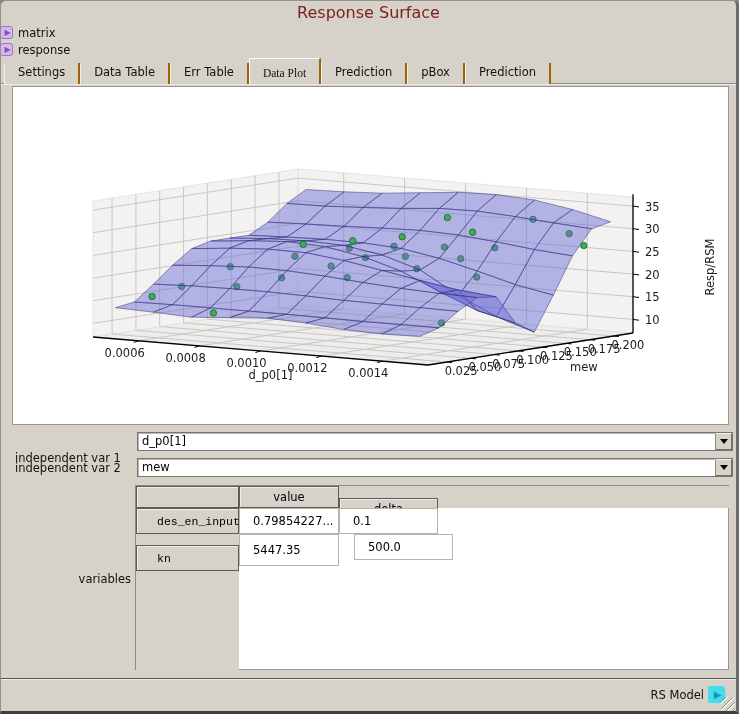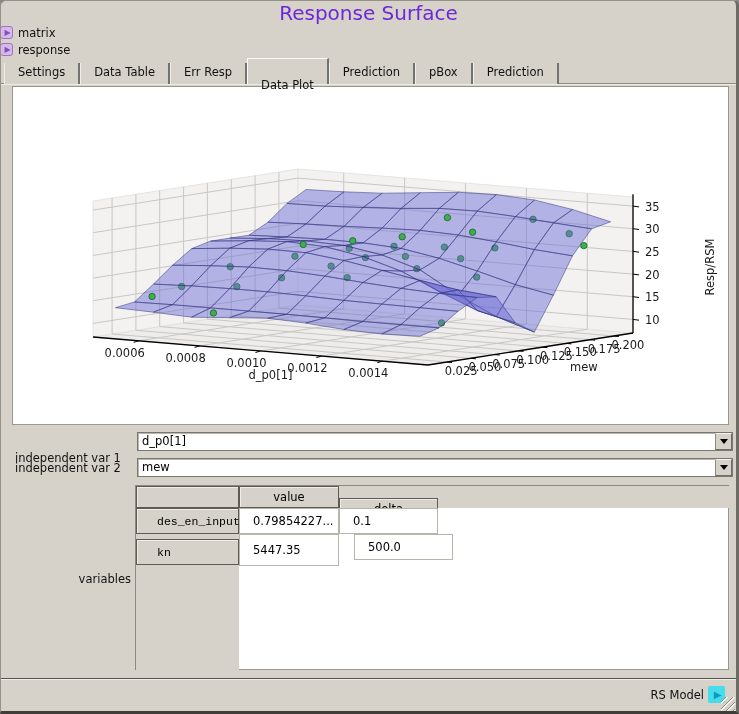--- a/index.html
+++ b/index.html
@@ -4,34 +4,34 @@
 <style>
   html,body{margin:0;padding:0;background:#888;}
   *{box-sizing:border-box;font-family:"DejaVu Sans","Liberation Sans",sans-serif;}
   .window{
     position:relative;width:739px;height:714px;background:#d6d2c9;overflow:hidden;
     border-top:1px solid #96928a;border-left:1px solid #96928a;
     border-right:3px solid #6e6b64;border-bottom:3px solid #403e39;
     border-radius:6px 6px 0 0;
   }
   .titlebar{position:absolute;left:0;top:0;width:100%;height:24px;text-align:center;}
-  .title{font-size:20px;color:#6d28d9;line-height:24px;}
+  .title{font-size:16px;color:#7f1d1d;line-height:24px;}
   .port-row{position:absolute;left:2px;height:15px;display:flex;align-items:center;}
   .port-row.r1{top:24px;} .port-row.r2{top:41px;}
   .port-icon{width:13px;height:13px;background:#d9b6ee;border:1px solid #9c74c2;border-radius:3px;
     display:flex;align-items:center;justify-content:center;margin-left:-3px;}
   .port-icon span{color:#8152bc;font-size:8px;line-height:8px;transform:translateX(1px);}
   .port-label{font-size:11.5px;color:#111;margin-left:5px;}
   .tabbar{position:absolute;left:3px;top:57px;height:26px;display:flex;align-items:flex-end;}
   .tabline{position:absolute;left:0;top:82px;width:100%;height:1px;background:#8e8a82;}
   .tabline2{position:absolute;left:0;top:83px;width:100%;height:1px;background:#edece7;}
   .tab{height:21px;padding:2px 13px 0 13px;font-size:11.5px;color:#111;background:#d6d2c9;
-    border-left:1px solid #efeee9;border-right:2px solid #737373;white-space:nowrap;cursor:default;}
-  .tab.active{height:26px;padding-top:19px;border-top:1px solid #fbfaf7;border-left:1px solid #fbfaf7;
-    position:relative;z-index:3;}
+    border-left:1px solid #efeee9;border-right:2px solid #a16207;white-space:nowrap;cursor:default;}
+  .tab.active{height:26px;padding-top:8px;border-top:1px solid #fbfaf7;border-left:1px solid #fbfaf7;
+    position:relative;z-index:3;font-family:Liberation Serif, serif;}
   .plotbox{position:absolute;left:11px;top:85px;width:717px;height:339px;background:#fff;
     border:1px solid #9b978f;}
   .ctl-label{position:absolute;left:14px;font-size:11.5px;color:#111;}
   .combo{position:absolute;left:136px;width:596px;height:19px;background:#fff;
     border:1px solid #7b776f;box-shadow:inset 1px 1px 0 #b9b6ae;display:flex;align-items:center;}
   .combo-text{flex:1;font-size:11.5px;color:#000;padding-left:4px;line-height:17px;overflow:hidden;}
   .combo-btn{width:17px;height:17px;background:#d6d2c9;border-left:1px solid #8d8a82;
     display:flex;align-items:center;justify-content:center;
     border-top:1px solid #f3f2ed;border-right:1px solid #716e67;border-bottom:1px solid #716e67;}
   .arrow-down{width:0;height:0;border-left:4px solid transparent;border-right:4px solid transparent;
@@ -77,21 +77,21 @@
         <span>▶</span>
       </span>
     <span class="port-label">response</span>
   </div>
 
   <div class="tabline"></div>
   <div class="tabline2"></div>
   <div class="tabbar">
     <div class="tab">Settings</div>
     <div class="tab">Data Table</div>
-    <div class="tab">Err Resp</div>
+    <div class="tab">Err Table</div>
     <div class="tab active">Data Plot</div>
     <div class="tab">Prediction</div>
     <div class="tab">pBox</div>
     <div class="tab">Prediction</div>
   </div>
 
   <div class="plotbox">
     <svg id="plot3d" width="715" height="337" viewBox="0 0 715 337" xmlns="http://www.w3.org/2000/svg">
         <rect x="0" y="0" width="715" height="337" fill="#ffffff"></rect>
         <polygon points="80.0,250.0 415.0,278.0 620.0,246.0 285.0,218.0" fill="#eeedeb" stroke="#dddcd9" stroke-width="0.8"></polygon>
@@ -310,21 +310,21 @@
   <div class="vtable">
     <div class="white"></div>
     <div class="cell hcell" style="left:0;top:0;width:103px;height:22px;"></div>
     <div class="cell hcell" style="left:103px;top:0;width:100px;height:22px;">value</div>
     <div class="cell hcell" style="left:203px;top:12px;width:99px;height:22px;">delta</div>
 
     <div class="cell rcell" style="left:0;top:22px;width:103px;height:26px;">des_en_input</div>
     <div class="cell dcell" style="left:103px;top:22px;width:100px;height:26px;">0.79854227...</div>
     <div class="cell dcell" style="left:203px;top:22px;width:99px;height:26px;">0.1</div>
 
-    <div class="cell rcell" style="left:0;top:53px;width:103px;height:26px;">kn</div>
+    <div class="cell rcell" style="left:0;top:59px;width:103px;height:26px;">kn</div>
     <div class="cell dcell" style="left:103px;top:48px;width:100px;height:32px;">5447.35</div>
     <div class="cell dcell" style="left:218px;top:48px;width:99px;height:26px;">500.0</div>
   </div>
 
   <div class="divider"></div>
   <div class="statusbar">
     <span class="status-label">RS Model</span>
     <span class="status-icon">
         <span>▶</span>
       </span>

